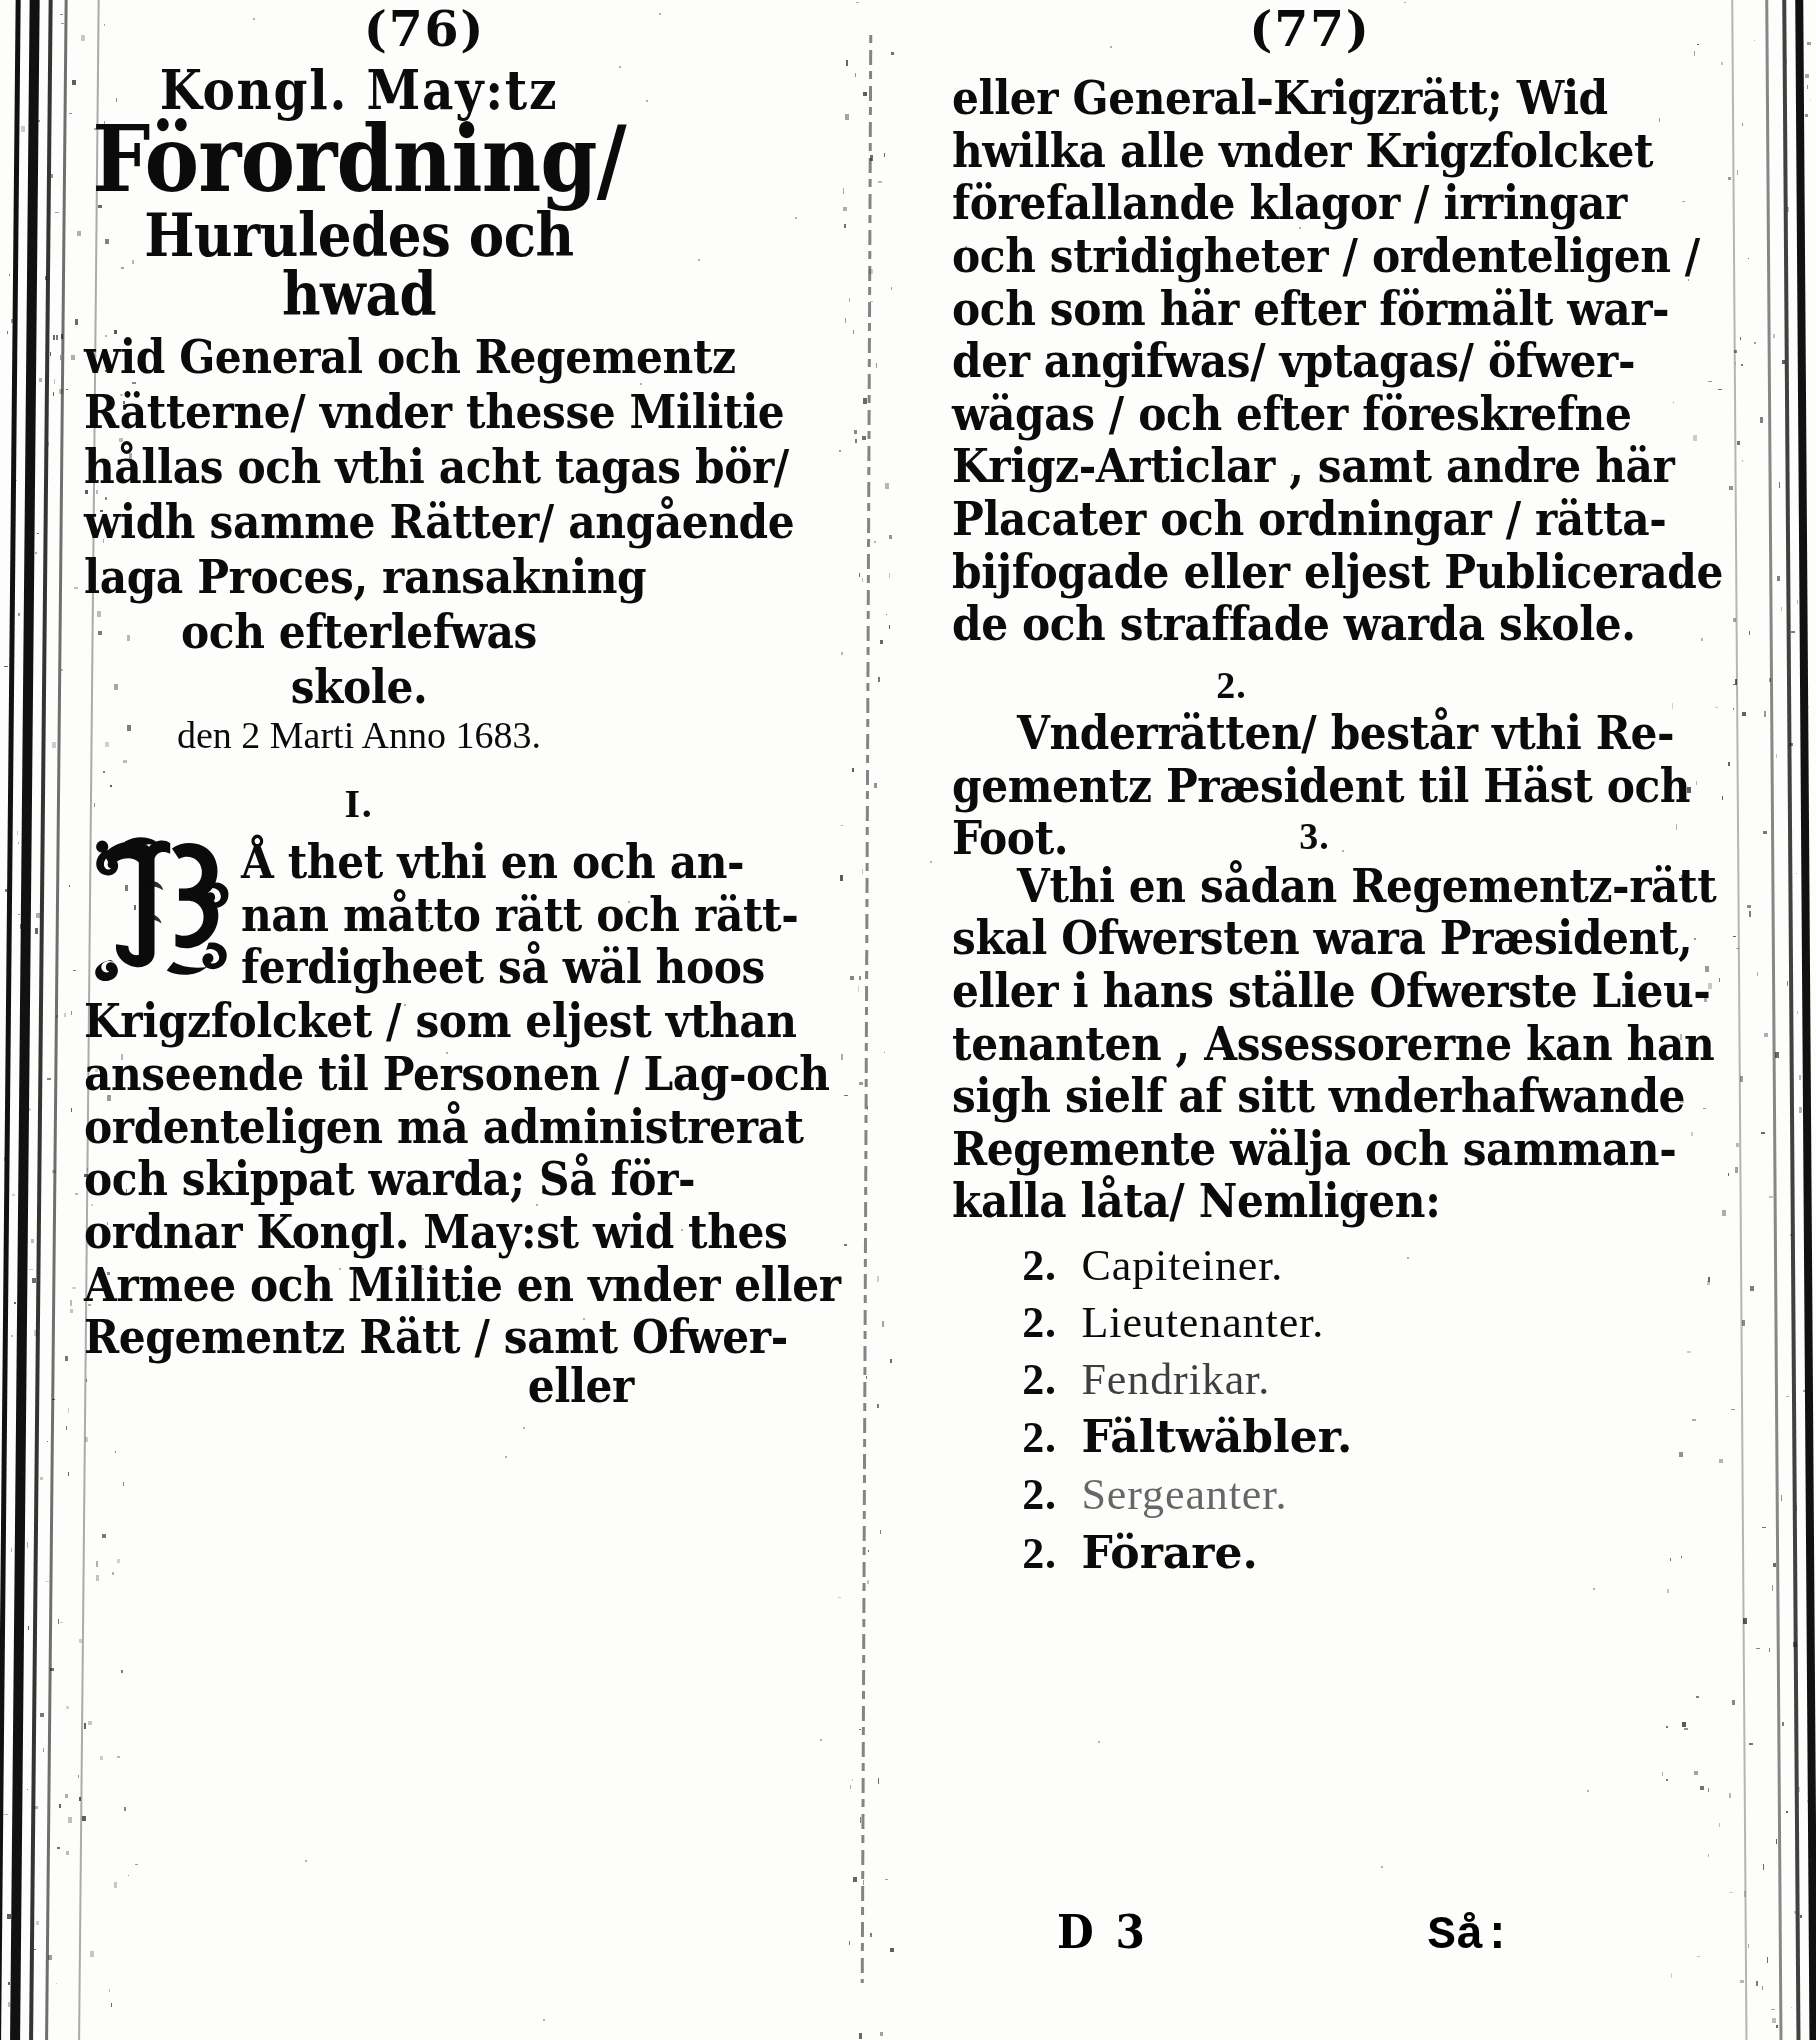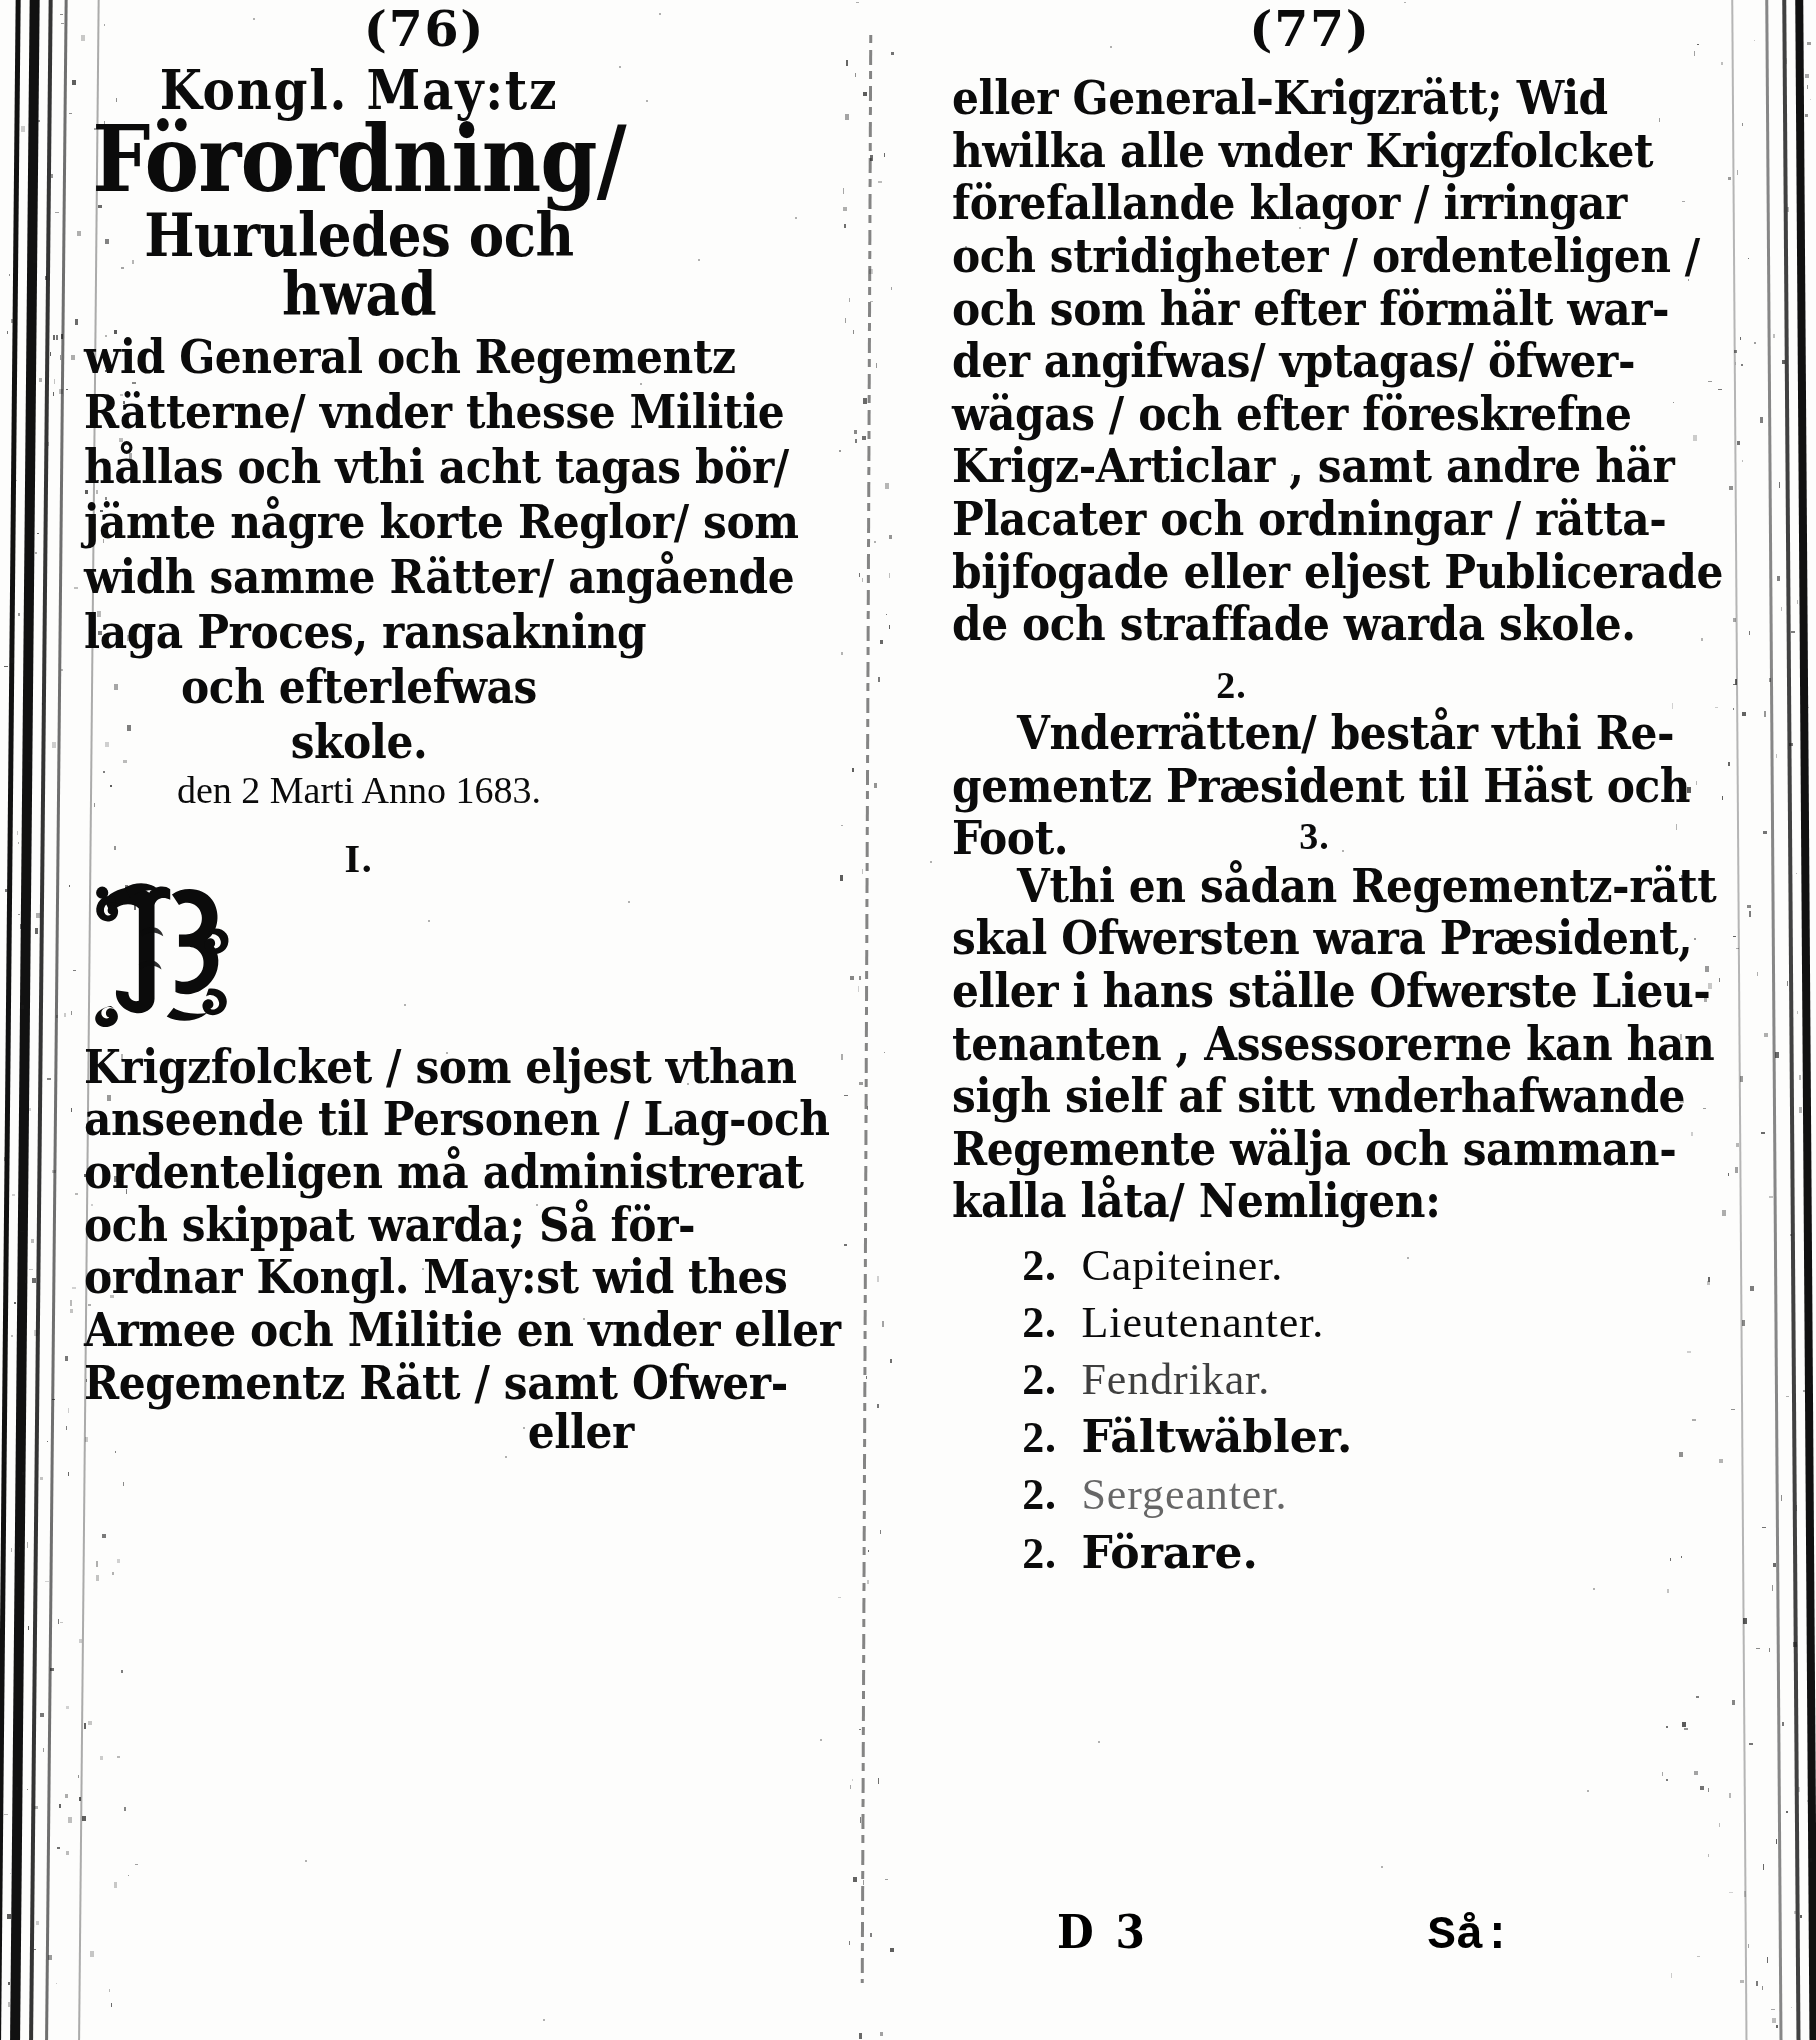--- a/index.html
+++ b/index.html
@@ -654,21 +654,20 @@
     <div class="folio l">(76)</div>
 
     <div class="fraktur t-kongl">Kongl. May:tz</div>
     <div class="fraktur t-forordning">Förordning/</div>
     <div class="fraktur t-huruledes">Huruledes och hwad</div>
 
     <div class="titleblock fraktur">
       <div class="ln">wid General och Regementz</div>
       <div class="ln">Rätterne/ vnder thesse Militie</div>
       <div class="ln">hållas och vthi acht tagas bör/</div>
-      <div class="ln">jämte någre korte Reglor/ som</div>
       <div class="ln">widh samme Rätter/ angående</div>
       <div class="ln">laga Proces, ransakning</div>
       <div class="ln">och efterlefwas</div>
       <div class="ln">skole.</div>
     </div>
 
     <div class="roman t-date">den 2 Marti Anno 1683.</div>
 
     <div class="sec-num">I.</div>
 
@@ -689,20 +688,25 @@
             <path d="M138 128 C152 126 162 136 158 148 C154 160 136 162 132 152 C128 144 136 138 141 141 C145 144 144 150 140 151 C144 154 151 150 150 144 C149 136 140 133 135 137 Z"></path>
 
             <path d="M42 12 C56 4 74 6 82 16 C70 14 56 16 48 24 Z"></path>
             <path d="M90 160 C104 168 126 166 136 156 C122 158 106 156 98 150 Z"></path>
             <path d="M60 62 C72 54 84 58 86 68 C78 62 68 62 62 68 Z" opacity=".85"></path>
             <path d="M58 100 C70 92 82 96 84 106 C76 100 66 100 60 106 Z" opacity=".85"></path>
           </g>
         </svg>
       </div>
 
+      <div class="body fraktur dropindent">
+        <span class="ln">Å  thet  vthi  en  och  an-</span>
+        <span class="ln">nan  måtto  rätt  och  rätt-</span>
+        <span class="ln">ferdigheet  så  wäl  hoos</span>
+      </div>
     </div>
 
     <div class="body fraktur" style="margin-top:1.7px;">
       <span class="ln">Krigzfolcket / som eljest vthan</span>
       <span class="ln">anseende til Personen / Lag-och</span>
       <span class="ln">ordenteligen  må administrerat</span>
       <span class="ln">och skippat warda;   Så för-</span>
       <span class="ln">ordnar Kongl. May:st wid thes</span>
       <span class="ln">Armee och Militie en vnder eller</span>
       <span class="ln">Regementz Rätt / samt Ofwer-</span>

